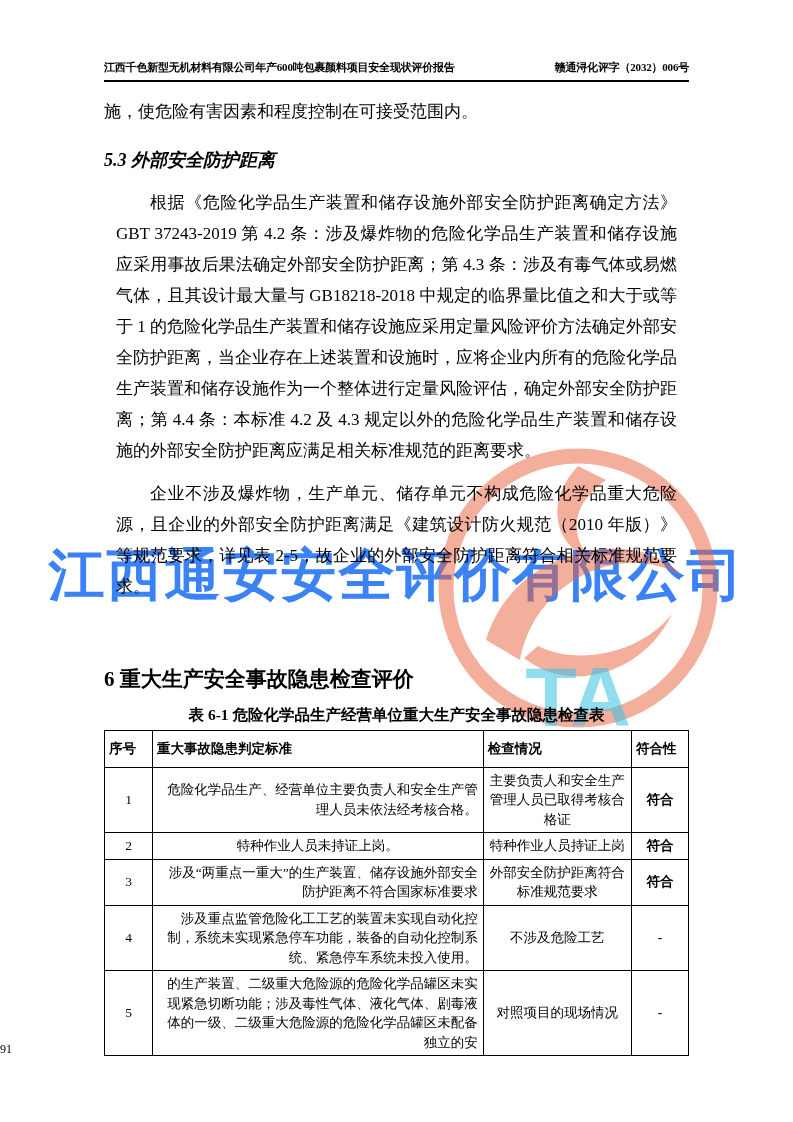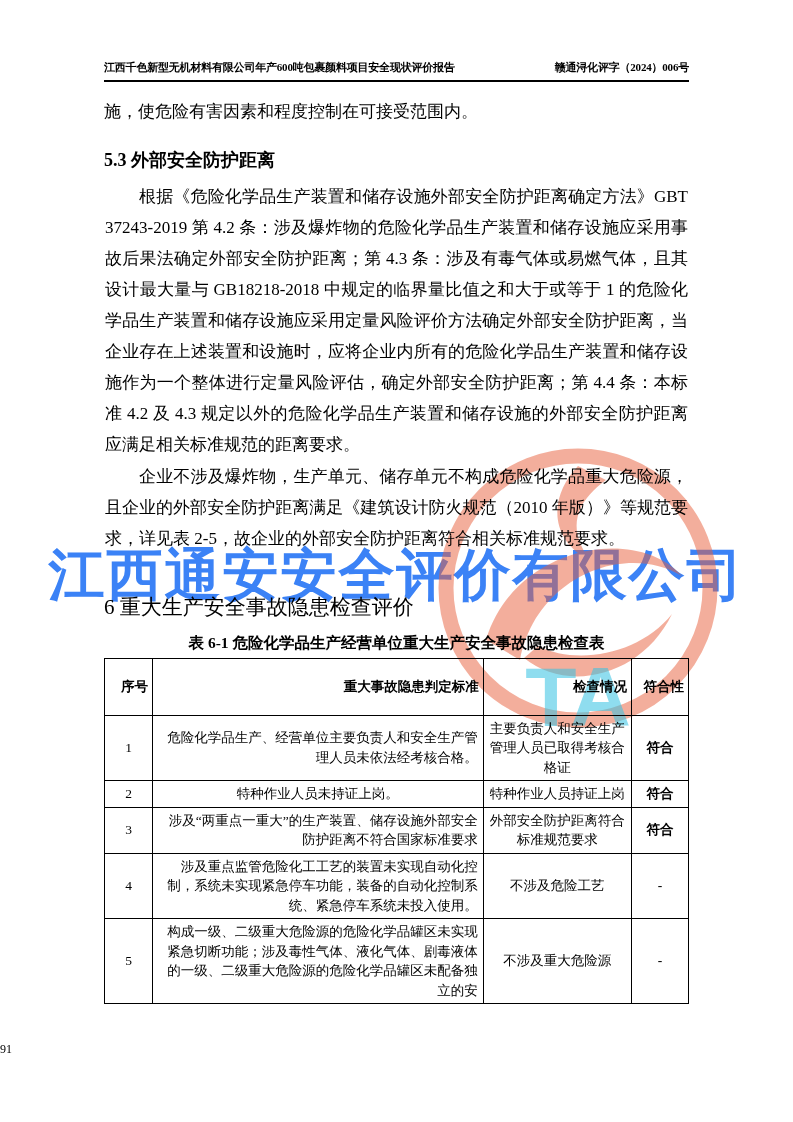--- a/index.html
+++ b/index.html
@@ -25,42 +25,42 @@
   
   .content{position:absolute;left:104px;right:104px;top:60px;z-index:1;}
 
   .doc-header{
     display:flex;justify-content:space-between;align-items:flex-end;
     font-weight:bold;font-size:11px;letter-spacing:-0.2px;
     border-bottom:2px solid #000;padding-bottom:5px;white-space:nowrap;gap:24px;
   }
 
   .body-text{font-size:17px;line-height:31px;text-align:justify;}
-  p.para{margin:1px;text-indent:2em;}
+  p.para{margin:12px;text-indent:2em;}
   p.cont{margin:14px 0 8px 0;text-indent:0;}
 
-  h2.sec{font-size:18px;font-weight:bold;margin:18px 0 6px 0;line-height:30px;}
-  h1.sec{font-size:21px;font-weight:normal;margin:36px 0 8px 0;line-height:34px;}
+  h2.sec{font-size:18px;font-weight:bold;margin:18px 0 6px 0;line-height:30px;font-style:italic;}
+  h1.sec{font-size:21px;font-weight:bold;margin:60px 0 8px 0;line-height:34px;}
 
   .gap-after-53{margin-bottom:4px;}
 
   .table-title{
     text-align:center;font-weight:bold;font-size:15.5px;
     margin:4px 0 4px 0;line-height:22px;
   }
 
   table.check-table{
     width:100%;border-collapse:collapse;table-layout:fixed;
     font-size:13.5px;line-height:19.5px;
   }
   table.check-table th, table.check-table td{
     border:1px solid #000;padding:3px 5px;vertical-align:middle;
     word-break:break-all;
   }
-  table.check-table th{font-weight:bold;text-align:right;padding:18px 4px;}
+  table.check-table th{font-weight:bold;text-align:left;padding:8px 4px;}
   td.c-no{text-align:center;}
   td.c-crit{text-align:right;}
   td.c-crit.center{text-align:center;}
   td.c-check{text-align:center;}
   td.c-conf{text-align:center;font-weight:bold;}
 
   .page-number{
     position:absolute;left:0;right:0;top:1042px;
     font-size:12px;z-index:1;
   }
@@ -80,21 +80,21 @@
         <path d="M96 250 C 140 286, 214 268, 244 206 C 212 246, 150 258, 110 238 Z" fill="#e8603c"></path>
       </g>
       <text x="150" y="318" text-anchor="middle" font-family="Liberation Sans, sans-serif" font-weight="bold" font-size="84" fill="#35c3e3" opacity="0.55">TA</text>
     </svg>
   </div>
 
   <div class="content">
 
     <div class="doc-header">
       <span>江西千色新型无机材料有限公司年产600吨包裹颜料项目安全现状评价报告</span>
-      <span>赣通浔化评字（2024）006号</span>
+      <span>赣通浔化评字（2032）006号</span>
     </div>
 
     <div class="body-text">
 
       <p class="cont">施，使危险有害因素和程度控制在可接受范围内。</p>
 
       <h2 class="sec">5.3 外部安全防护距离</h2>
 
       <p class="para">根据《危险化学品生产装置和储存设施外部安全防护距离确定方法》GBT 37243-2019 第 4.2 条：涉及爆炸物的危险化学品生产装置和储存设施应采用事故后果法确定外部安全防护距离；第 4.3 条：涉及有毒气体或易燃气体，且其设计最大量与 GB18218-2018 中规定的临界量比值之和大于或等于 1 的危险化学品生产装置和储存设施应采用定量风险评价方法确定外部安全防护距离，当企业存在上述装置和设施时，应将企业内所有的危险化学品生产装置和储存设施作为一个整体进行定量风险评估，确定外部安全防护距离；第 4.4 条：本标准 4.2 及 4.3 规定以外的危险化学品生产装置和储存设施的外部安全防护距离应满足相关标准规范的距离要求。</p>
 
@@ -140,22 +140,22 @@
             <td class="c-conf">符合</td>
           </tr>
           <tr>
             <td class="c-no">4</td>
             <td class="c-crit">涉及重点监管危险化工工艺的装置未实现自动化控制，系统未实现紧急停车功能，装备的自动化控制系统、紧急停车系统未投入使用。</td>
             <td class="c-check">不涉及危险工艺</td>
             <td class="c-conf">-</td>
           </tr>
           <tr>
             <td class="c-no">5</td>
-            <td class="c-crit">构成一级、二级重大危险源的危险化学品罐区未实现紧急切断功能；涉及毒性气体、液化气体、剧毒液体的一级、二级重大危险源的危险化学品罐区未配备独立的安</td>
-            <td class="c-check">不涉及重大危险源</td>
+            <td class="c-crit">的生产装置、二级重大危险源的危险化学品罐区未实现紧急切断功能；涉及毒性气体、液化气体、剧毒液体的一级、二级重大危险源的危险化学品罐区未配备独立的安</td>
+            <td class="c-check">对照项目的现场情况</td>
             <td class="c-conf">-</td>
           </tr>
         </tbody>
       </table>
 
     </div>
   </div>
 
   <div class="page-number">91</div>
 

